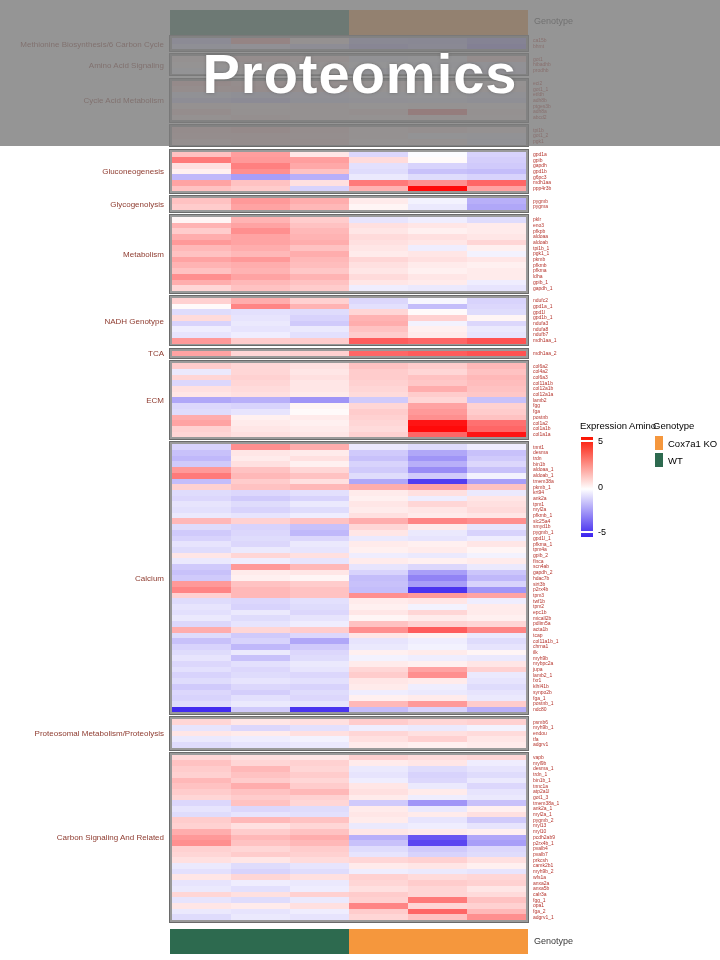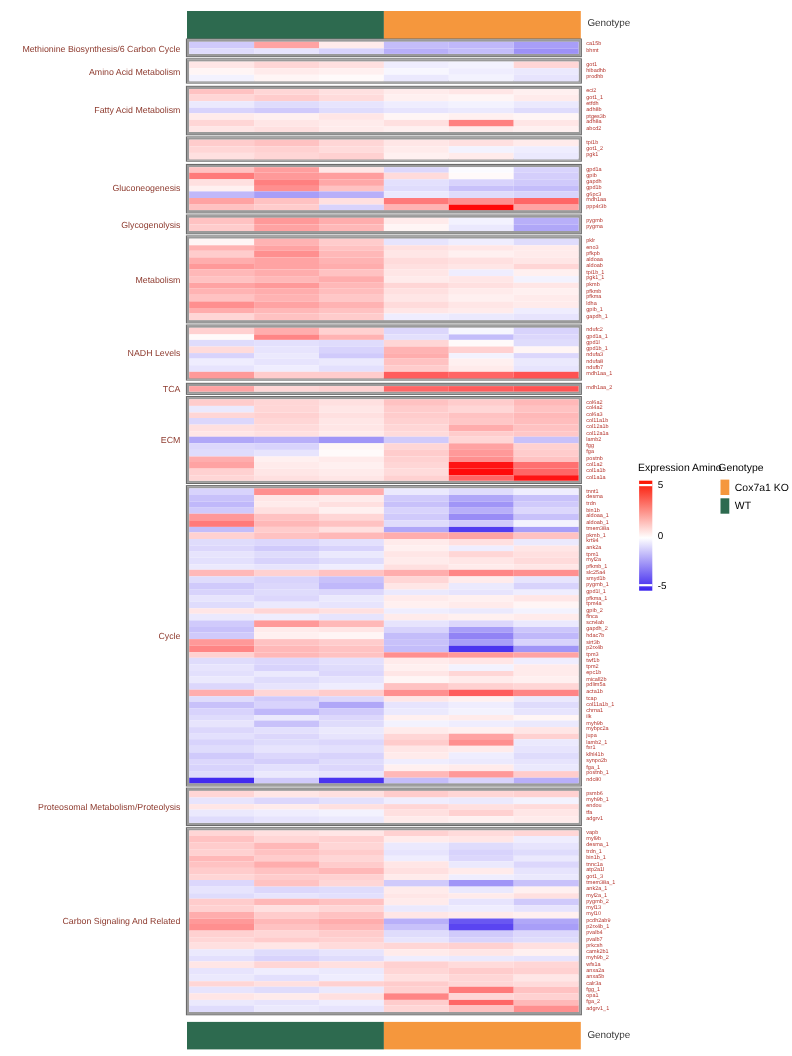--- a/index.html
+++ b/index.html
@@ -97,21 +97,21 @@
           <div class="hm-cell" style="background: rgb(235, 233, 253);"></div>
           <div class="hm-cell" style="background: rgb(243, 242, 254);"></div>
           <div class="hm-cell" style="background: rgb(231, 228, 253);"></div>
         </div>
       </div>
       <div class="gene-col" style="top: 56.4px; height: 17.1px;">
         <div class="gene-label">got1</div>
         <div class="gene-label">hibadhb</div>
         <div class="gene-label">prodhb</div>
       </div>
-      <div class="group-label" style="top: 60.95px;">Amino Acid Metabolism</div>
+      <div class="group-label" style="top: 60.95px;">Amino Acid Signaling</div>
       <div class="hm-block" style="top: 78.5px; height: 43.9px;">
         <div class="hm-row">
           <div class="hm-cell" style="background: rgb(255, 194, 194);"></div>
           <div class="hm-cell" style="background: rgb(255, 214, 214);"></div>
           <div class="hm-cell" style="background: rgb(255, 224, 224);"></div>
           <div class="hm-cell" style="background: rgb(255, 235, 235);"></div>
           <div class="hm-cell" style="background: rgb(255, 230, 230);"></div>
           <div class="hm-cell" style="background: rgb(255, 240, 240);"></div>
         </div>
         <div class="hm-row">
@@ -165,21 +165,21 @@
       </div>
       <div class="gene-col" style="top: 80.5px; height: 39.9px;">
         <div class="gene-label">eci2</div>
         <div class="gene-label">got1_1</div>
         <div class="gene-label">etfdh</div>
         <div class="gene-label">adh8b</div>
         <div class="gene-label">ptges3b</div>
         <div class="gene-label">adh8a</div>
         <div class="gene-label">abcd2</div>
       </div>
-      <div class="group-label" style="top: 96.45px;">Fatty Acid Metabolism</div>
+      <div class="group-label" style="top: 96.45px;">Cycle Acid Metabolism</div>
       <div class="hm-block" style="top: 125.4px; height: 21.1px;">
         <div class="hm-row">
           <div class="hm-cell" style="background: rgb(255, 204, 204);"></div>
           <div class="hm-cell" style="background: rgb(255, 194, 194);"></div>
           <div class="hm-cell" style="background: rgb(255, 214, 214);"></div>
           <div class="hm-cell" style="background: rgb(255, 230, 230);"></div>
           <div class="hm-cell" style="background: rgb(255, 224, 224);"></div>
           <div class="hm-cell" style="background: rgb(255, 235, 235);"></div>
         </div>
         <div class="hm-row">
@@ -486,21 +486,21 @@
       <div class="gene-col" style="top: 297.9px; height: 45.6px;">
         <div class="gene-label">ndufc2</div>
         <div class="gene-label">gpd1a_1</div>
         <div class="gene-label">gpd1l</div>
         <div class="gene-label">gpd1b_1</div>
         <div class="gene-label">ndufa3</div>
         <div class="gene-label">ndufa8</div>
         <div class="gene-label">ndufb7</div>
         <div class="gene-label">mdh1aa_1</div>
       </div>
-      <div class="group-label" style="top: 316.7px;">NADH Levels</div>
+      <div class="group-label" style="top: 316.7px;">NADH Genotype</div>
       <div class="hm-block" style="top: 348.5px; height: 9.7px;">
         <div class="hm-row">
           <div class="hm-cell" style="background: rgb(255, 163, 163);"></div>
           <div class="hm-cell" style="background: rgb(255, 214, 214);"></div>
           <div class="hm-cell" style="background: rgb(255, 209, 209);"></div>
           <div class="hm-cell" style="background: rgb(255, 102, 102);"></div>
           <div class="hm-cell" style="background: rgb(255, 92, 92);"></div>
           <div class="hm-cell" style="background: rgb(255, 82, 82);"></div>
         </div>
       </div>
@@ -1050,21 +1050,21 @@
         <div class="gene-label">mybpc2a</div>
         <div class="gene-label">jupa</div>
         <div class="gene-label">lamb2_1</div>
         <div class="gene-label">fxr1</div>
         <div class="gene-label">klhl41b</div>
         <div class="gene-label">synpo2b</div>
         <div class="gene-label">fga_1</div>
         <div class="gene-label">postnb_1</div>
         <div class="gene-label">ndc80</div>
       </div>
-      <div class="group-label" style="top: 574.25px;">Cycle</div>
+      <div class="group-label" style="top: 574.25px;">Calcium</div>
       <div class="hm-block" style="top: 717.2px; height: 32.5px;">
         <div class="hm-row">
           <div class="hm-cell" style="background: rgb(255, 214, 214);"></div>
           <div class="hm-cell" style="background: rgb(255, 230, 230);"></div>
           <div class="hm-cell" style="background: rgb(255, 224, 224);"></div>
           <div class="hm-cell" style="background: rgb(255, 204, 204);"></div>
           <div class="hm-cell" style="background: rgb(255, 214, 214);"></div>
           <div class="hm-cell" style="background: rgb(255, 209, 209);"></div>
         </div>
         <div class="hm-row">
@@ -1393,14 +1393,17 @@
   <div class="legend-geno-title">Genotype</div>
   <div class="geno-item" style="top:436px;">
     <span class="geno-swatch" style="background: rgb(245, 151, 61);"></span>
     <span class="geno-label">Cox7a1 KO</span>
   </div>
   <div class="geno-item" style="top:453px;">
     <span class="geno-swatch" style="background: rgb(45, 106, 79);"></span>
     <span class="geno-label">WT</span>
   </div>
 
+  <div class="overlay">
+    <div class="overlay-title">Proteomics</div>
+  </div>
 
 </div>
 
 </body></html>

